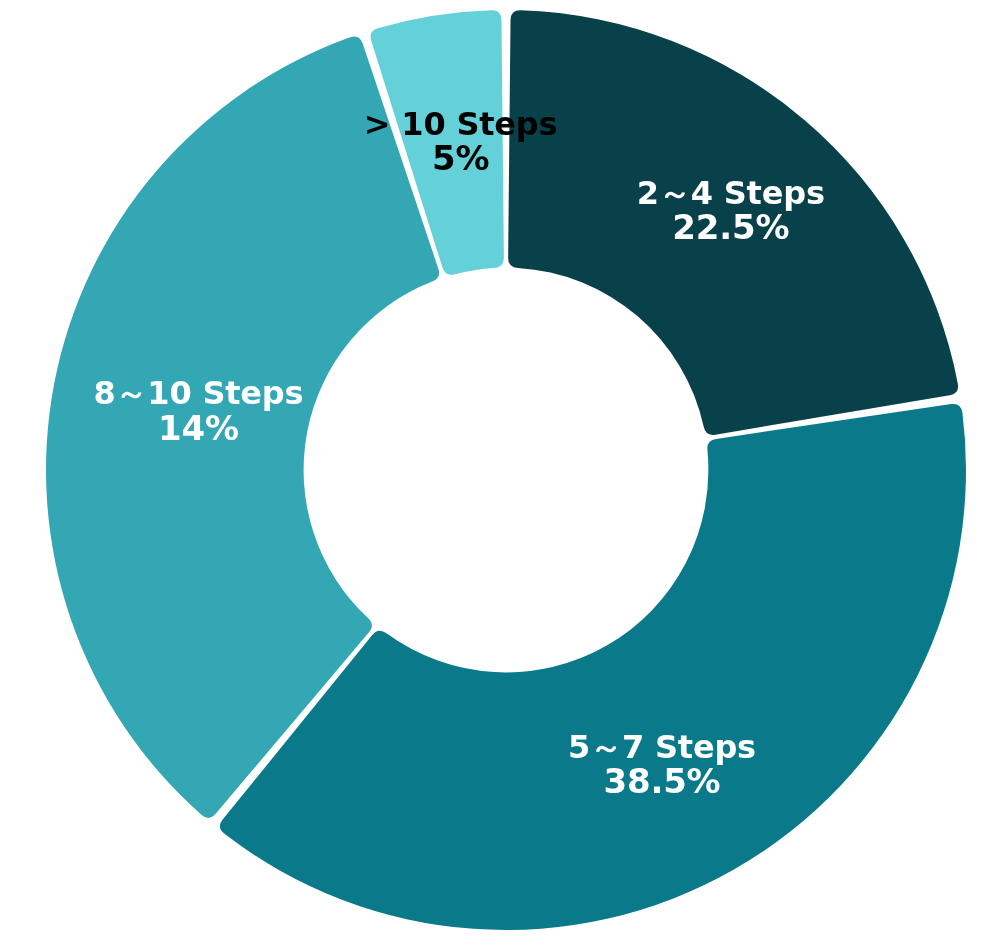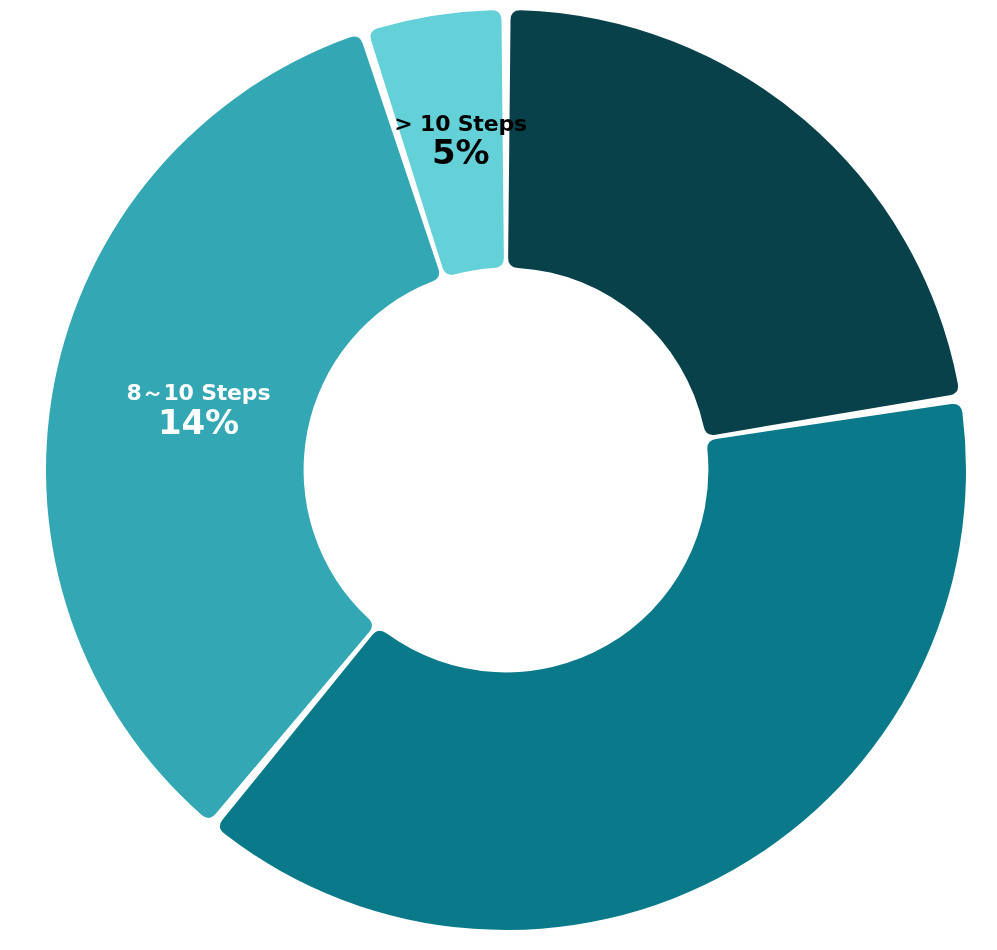--- a/index.html
+++ b/index.html
@@ -32,42 +32,50 @@
     text-align: center;
     font-weight: bold;
     line-height: 1.04;
     white-space: nowrap;
     letter-spacing: -0.2px;
     transform: translate(-50%, -50%);
     pointer-events: none;
   }
   .slice-label .lbl-name {
     display: block;
-    font-size: 22px;
+    font-size: 32px;
   }
   .slice-label .lbl-value {
     display: block;
     font-size: 34px;
   }
 </style>
 </head>
 <body>
 
 <div id="chart-stage">
 
   <svg id="donut-svg" viewBox="0 0 997 950">
     <g id="slices-group">
         <path d="M 510.5159636350833 20.022660490056865 Q 510.61631838252964 10.023164056502594 520.6139364551904 10.232196797901395 A 460 460 0 0 1 957.821175272253 383.6424550163678 Q 959.5916065086085 393.48428589538156 949.7309194105952 395.14767098461243 L 715.4409939618009 434.66970070473707 Q 705.5803068637878 436.3330857939679 703.6740539293949 426.51749313668006 A 202.4 202.4 0 0 0 518.0241301699706 267.9574789959905 Q 508.031180088313 267.61019218486115 508.13153483575934 257.6106957513068 Z" fill="#09414b"></path>
         <path d="M 951.1438241213859 404.068400242459 Q 961.0359091018613 402.6032535811803 962.3934219352523 412.5104843103473 A 460 460 0 0 1 224.19320409273593 833.5724546503511 Q 216.35666448752562 827.3607955459136 222.65325873779676 819.5920825992632 L 372.2603381242401 635.0074629868523 Q 378.55693237451123 627.2387500402019 386.47800169156307 633.3409070635951 A 202.4 202.4 0 0 0 707.4360306708218 450.2696794860363 Q 706.2158000048189 440.3454315757193 716.1078849852942 438.88028491444067 Z" fill="#0a7a8a"></path>
         <path d="M 215.69403916834597 813.8349154835939 Q 209.2427955943092 821.4756913832293 201.67274095712003 814.9419072879488 A 460 460 0 0 1 350.0252558496833 37.25078950130569 Q 359.46896099564435 33.9625536627571 362.6544183653043 43.441628583131944 L 438.3408854684236 268.66444869123825 Q 441.5263428380835 278.1435236116131 432.1298000724722 281.5618043955338 A 202.4 202.4 0 0 0 367.94849863391875 618.0119690111947 Q 375.42683006149605 624.6493042086208 368.9755864874593 632.2900801082563 Z" fill="#33a7b3"></path>
         <path d="M 371.24429165029983 40.65060956469199 Q 368.24972035363976 31.10951199946294 377.8226148385469 28.218880062567052 A 460 460 0 0 1 491.3860635448098 10.232196797901395 Q 501.38368161747053 10.023164056502594 501.4840363649168 20.022660490056865 L 503.8684651642407 257.6106957513068 Q 503.96881991168704 267.61019218486115 493.97586983002947 267.9574789959905 A 202.4 202.4 0 0 0 455.00105477433533 274.13048326533897 Q 445.3898769556015 276.88818527976366 442.3953056589415 267.3470877145346 Z" fill="#64d0d7"></path>
       </g>
   </svg>
 
+  <div class="slice-label" style="left: 73.3%; top: 22.2%; color: rgb(255, 255, 255);">
+    <span class="lbl-name">2～4 Steps</span>
+    <span class="lbl-value">22.5%</span>
+  </div>
 
+  <div class="slice-label" style="left: 66.4%; top: 80.5%; color: rgb(255, 255, 255);">
+    <span class="lbl-name">5～7 Steps</span>
+    <span class="lbl-value">38.5%</span>
+  </div>
 
   <div class="slice-label" style="left: 18.5%; top: 43.3%; color: rgb(255, 255, 255); margin-left: 14px;">
     <span class="lbl-name">8～10 Steps</span>
     <span class="lbl-value">14%</span>
   </div>
 
   <div class="slice-label" style="left: 46.2%; top: 14.9%; color: rgb(0, 0, 0);">
     <span class="lbl-name">&gt; 10 Steps</span>
     <span class="lbl-value">5%</span>
   </div>

